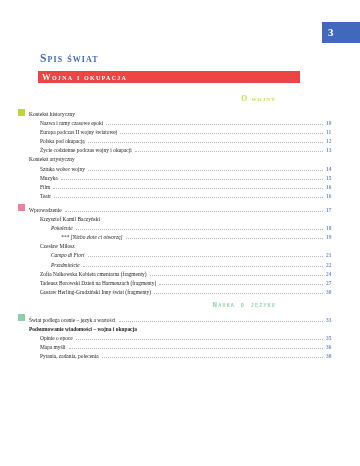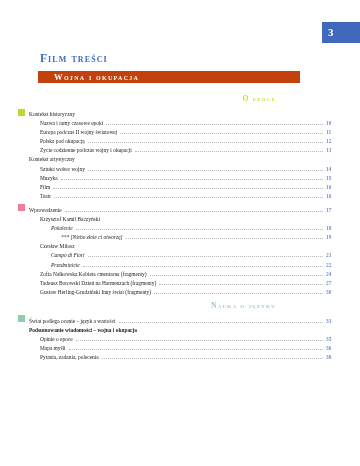--- a/index.html
+++ b/index.html
@@ -52,29 +52,29 @@
     letter-spacing: 1.1px;
     font-weight: bold;
     margin-left: 22px;
     margin-bottom: 7px;
   }
 
   .chapter-banner {
     margin-left: 20px;
     width: 262px;
     height: 12px;
-    background: #c2410c;
+    background: #ef4444;
     color: #ffffff;
     font-family: "Liberation Serif", serif;
     font-size: 8.6px;
     font-variant: small-caps;
     font-weight: bold;
     letter-spacing: 1.3px;
     line-height: 12px;
-    padding-left: 16px;
+    padding-left: 4px;
     margin-bottom: 11px;
   }
 
   
   .section { margin-bottom: 2px; }
 
   .section-head {
     text-align: right;
     padding-right: 66px;
     font-family: "Liberation Serif", serif;
@@ -143,27 +143,27 @@
 </style>
 </head>
 <body>
 
 <div class="page">
 
   <div class="page-badge">3</div>
 
   <div class="content">
 
-    <div class="toc-title">Film treści</div>
+    <div class="toc-title">Spis świat</div>
 
     <div class="chapter-banner">Wojna i okupacja</div>
 
     <div id="sections-root">
         <div class="section">
-          <div class="section-head epoka" style="color: rgb(195, 221, 63);">O epoce</div>
+          <div class="section-head epoka" style="color: rgb(195, 221, 63);">O wojny</div>
           <div class="row lvl0 nodots">
             <span class="bullet green"></span>
             <span class="label">Kontekst historyczny</span>
             <span class="dots"></span>
             <span class="pg"></span>
           </div>
           <div class="row lvl1">
             <span class="bullet none" style="visibility: hidden;"></span>
             <span class="label">Nazwa i ramy czasowe epoki</span>
             <span class="dots"></span>
@@ -276,21 +276,21 @@
           </div>
           <div class="row lvl1">
             <span class="bullet none" style="visibility: hidden;"></span>
             <span class="label">Gustaw Herling-Grudziński Inny świat (fragmenty)</span>
             <span class="dots"></span>
             <span class="pg">30</span>
           </div>
         </div>
         <div class="spacer"></div>
         <div class="section">
-          <div class="section-head nauka" style="color: rgb(147, 214, 174);">Nauka o języku</div>
+          <div class="section-head nauka" style="color: rgb(147, 214, 174); font-family: Liberation Mono, monospace;">Nauka o języku</div>
           <div class="row lvl0">
             <span class="bullet mint"></span>
             <span class="label">Świat podlega ocenie – język a wartości</span>
             <span class="dots"></span>
             <span class="pg">33</span>
           </div>
           <div class="row lvl0 nodots">
             <span class="bullet none" style="visibility: hidden;"></span>
             <span class="label bold">Podsumowanie wiadomości – wojna i okupacja</span>
             <span class="dots"></span>

